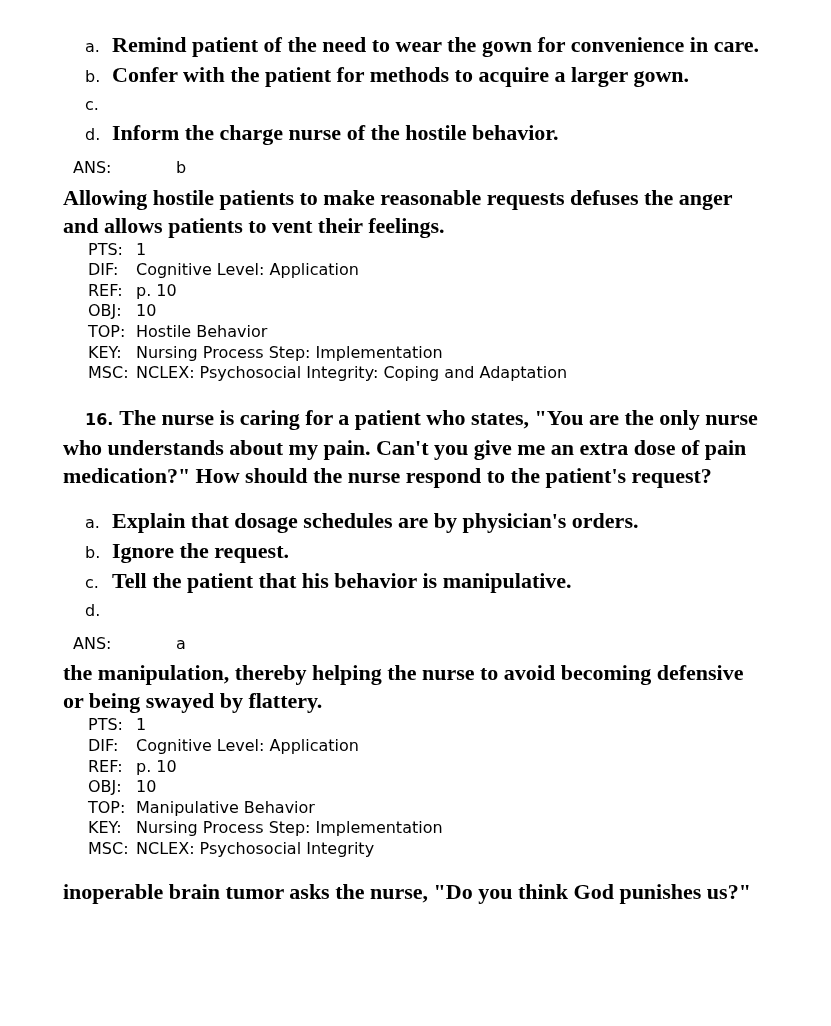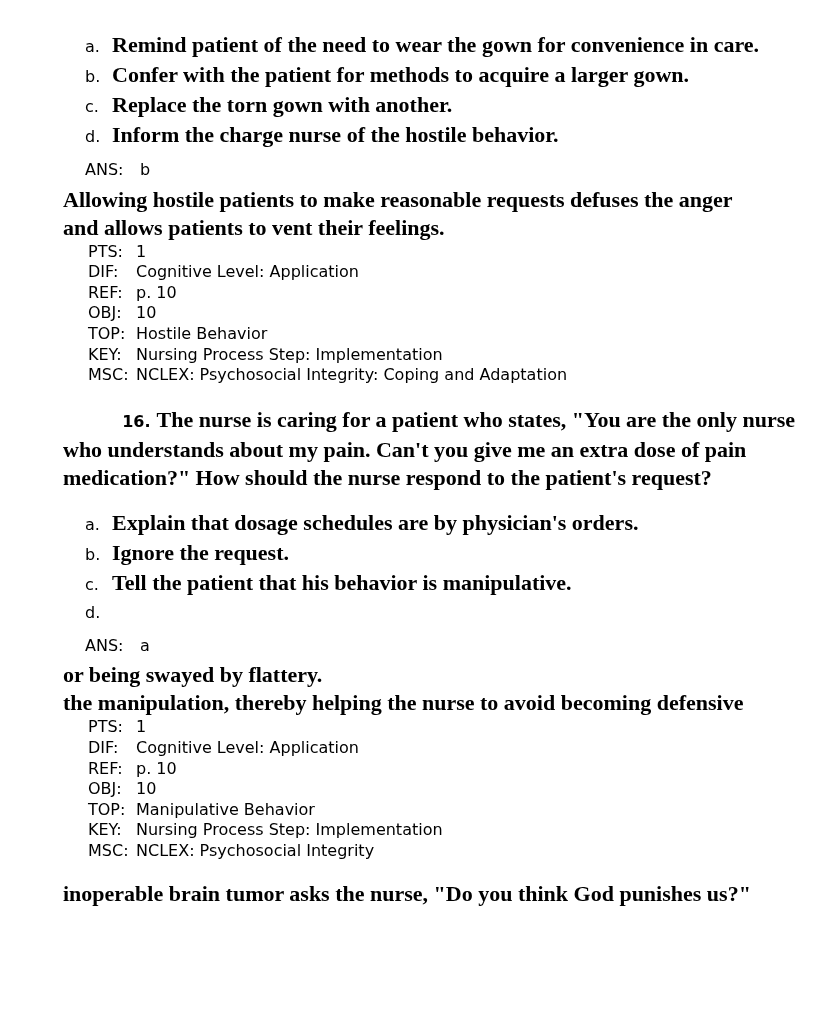--- a/index.html
+++ b/index.html
@@ -31,44 +31,45 @@
     align-items: baseline;
     margin-left: 22px;
     line-height: 28px;
     white-space: nowrap;
   }
   .opt .letter { flex: 0 0 27px; }
 
   
   .ans-line {
     display: flex;
-    margin-left: 22px;
+    margin-left: 10px;
     margin-top: 9px;
     margin-bottom: 5px;
     line-height: 20.6px;
     white-space: nowrap;
+    gap: 48px;
   }
   .ans-line .mlabel { flex: 0 0 55px; }
 
   
   .rationale { margin-left: 0; }
 
   
   .meta-line {
     display: flex;
     margin-left: 25px;
     line-height: 20.6px;
     white-space: nowrap;
   }
   .meta-line .mlabel { flex: 0 0 48px; }
 
   
   .qblock { margin-top: 20px; }
   .qblock-17 { margin-top: 18px; }
-  .qline.first { padding-left: 22px; text-align: right; }
+  .qline.first { padding-left: 22px; }
   .qnum { margin-right: 6px; }
 
   .opts-block { margin-top: 17px; }
 </style>
 </head>
 <body>
 
 <div class="doc">
 
   <section>
@@ -76,21 +77,20 @@
     <div class="opt">
       <span class="letter sans">a.</span>
       <span class="serif line">Remind patient of the need to wear the gown for convenience in care.</span>
     </div>
     <div class="opt">
       <span class="letter sans">b.</span>
       <span class="serif line">Confer with the patient for methods to acquire a larger gown.</span>
     </div>
     <div class="opt">
       <span class="letter sans">c.</span>
-      <span class="serif line">Replace the torn gown with another.</span>
     </div>
     <div class="opt">
       <span class="letter sans">d.</span>
       <span class="serif line">Inform the charge nurse of the hostile behavior.</span>
     </div>
 
     <div class="ans-line sans">
       <span class="mlabel">ANS:</span>
       <span>b</span>
     </div>
@@ -153,22 +153,22 @@
       <div class="opt">
         <span class="letter sans">d.</span>
       </div>
     </div>
 
     <div class="ans-line sans">
       <span class="mlabel">ANS:</span>
       <span>a</span>
     </div>
 
+    <div class="serif line rationale">the manipulation, thereby helping the nurse to avoid becoming defensive</div>
     <div class="serif line rationale">or being swayed by flattery.</div>
-    <div class="serif line rationale">the manipulation, thereby helping the nurse to avoid becoming defensive</div>
 
     <div class="meta-line sans">
       <span class="mlabel">PTS:</span>
       <span>1</span>
     </div>
     <div class="meta-line sans">
       <span class="mlabel">DIF:</span>
       <span>Cognitive Level: Application</span>
     </div>
     <div class="meta-line sans">

